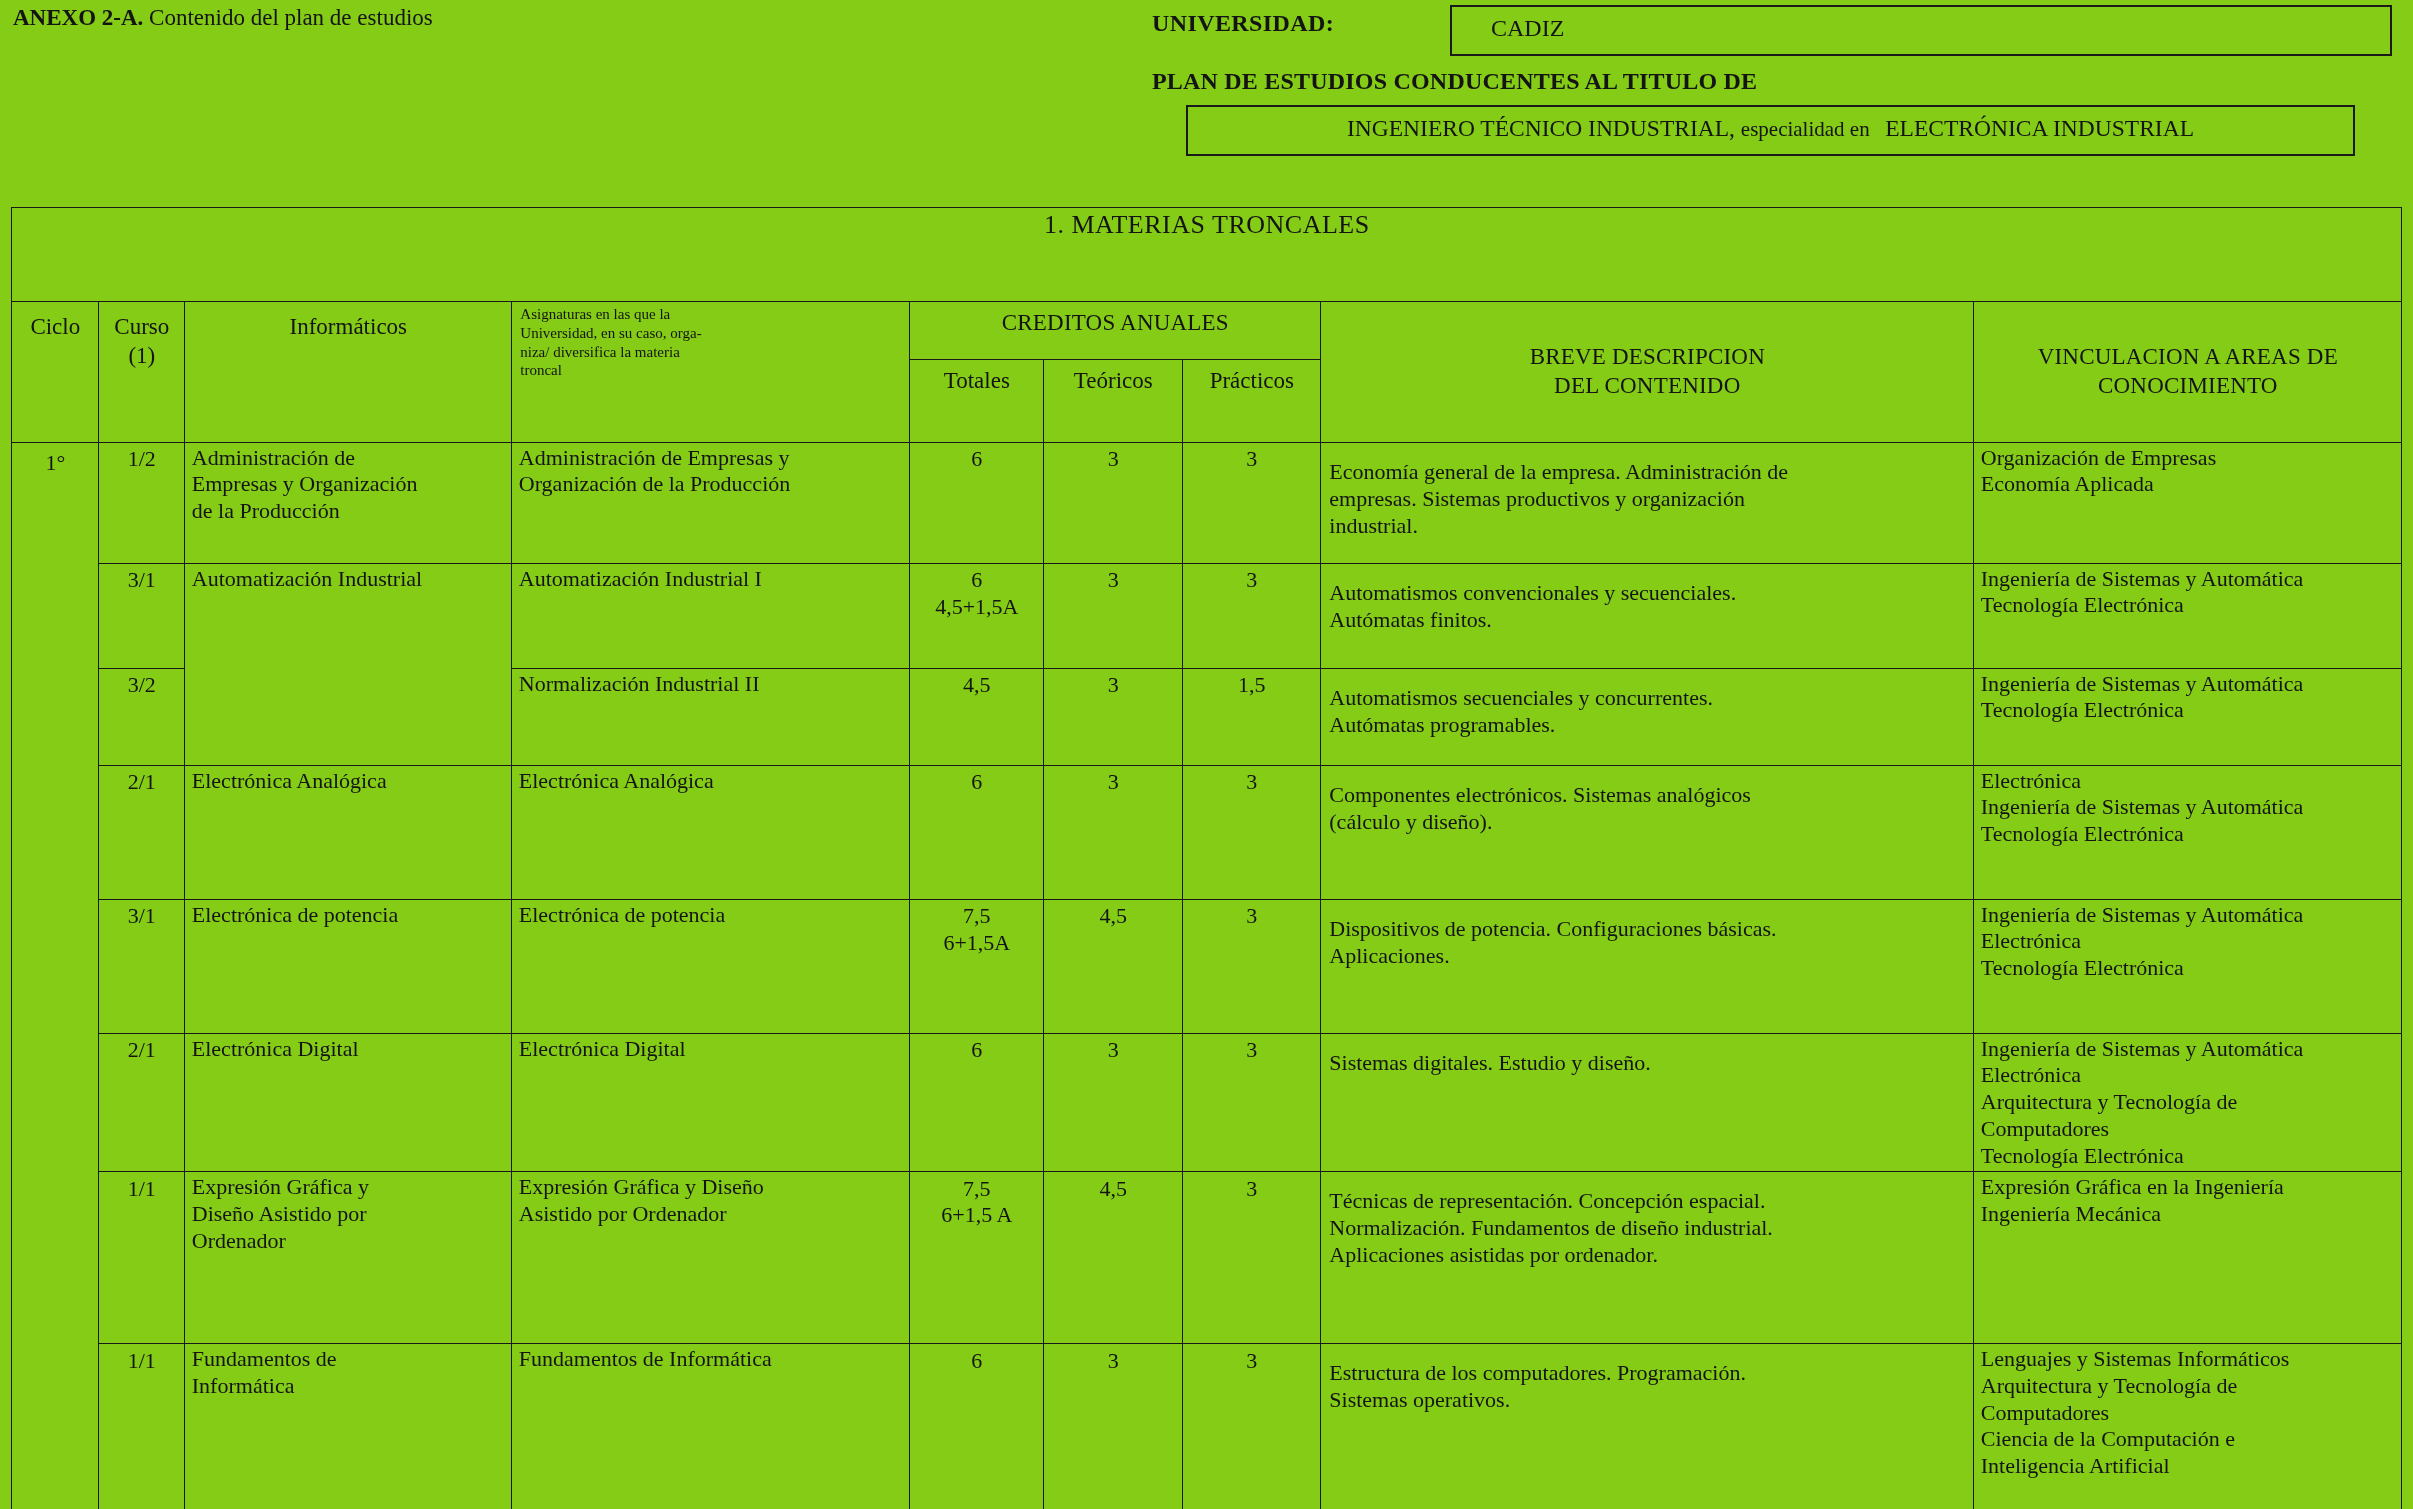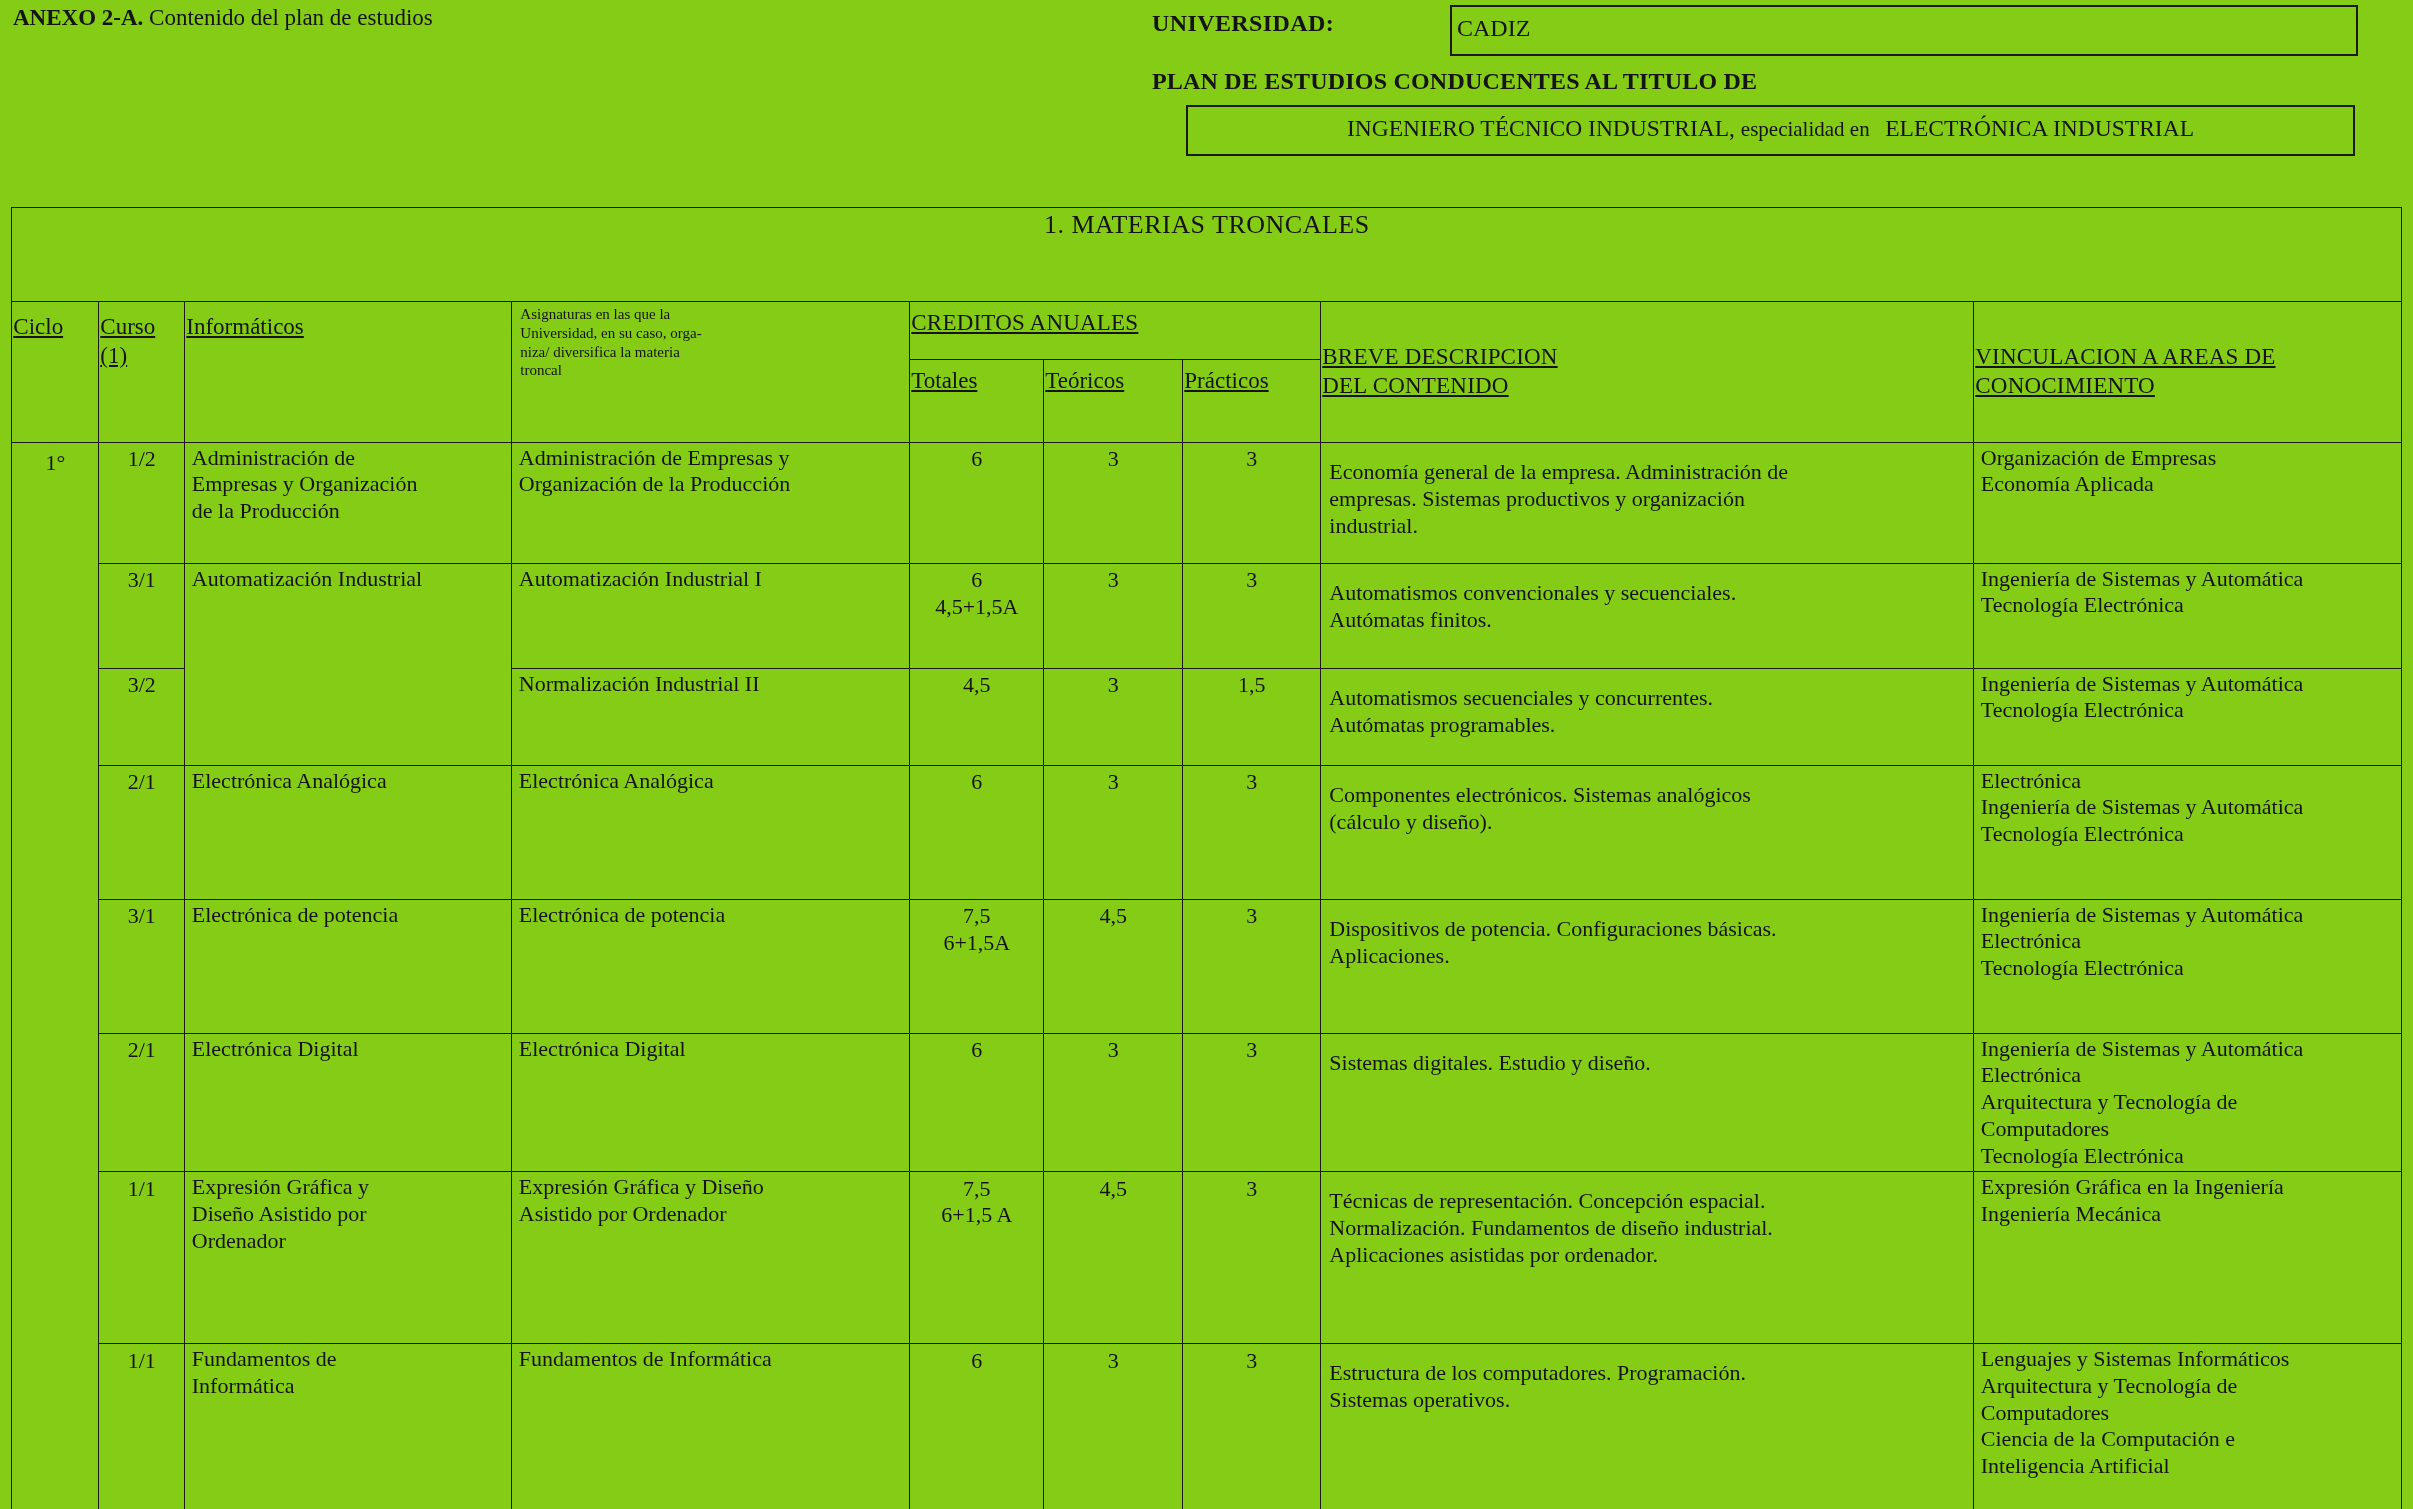--- a/index.html
+++ b/index.html
@@ -5,21 +5,21 @@
   html,body{margin:0;padding:0;background:#d8d8d8;}
   .page{
     position:relative;width:2413px;height:1510px;background:#84cc16;
     font-family:"Liberation Serif", serif;color:#141414;overflow:hidden;
   }
   .b{font-weight:bold;}
   .annex{position:absolute;left:13px;top:4.9px;font-size:23px;}
   .univ-label{position:absolute;left:1152px;top:9.7px;font-size:24px;font-weight:bold;letter-spacing:0.4px;}
   .univ-box{
     position:absolute;left:1450px;top:4.9px;width:899px;height:47px;
-    border:2.4px solid #1a1a1a;font-size:24px;line-height:42px;padding-left:5px;
+    border:2.4px solid #1a1a1a;font-size:24px;line-height:42px;padding-left:39px;
   }
   .plan-label{position:absolute;left:1152px;top:68px;font-size:24px;font-weight:bold;letter-spacing:0.2px;}
   .degree-box{
     position:absolute;left:1186px;top:105px;width:1165px;height:47px;
     border:2.4px solid #1a1a1a;font-size:23.5px;line-height:42px;text-align:center;white-space:nowrap;
   }
   .degree-box .sm{font-size:21px;text-align:right;}
   .degree-box .gap{margin-left:9.7px;}
 
   table.main{
@@ -28,21 +28,21 @@
   }
   table.main th, table.main td{
     border:1.6px solid #1a1a1a;font-weight:normal;vertical-align:top;
     color:#141414;overflow:hidden;
   }
   .pre{white-space:pre-line;}
   .title-cell{height:91px;text-align:center;vertical-align:middle;font-weight:bold;font-size:26px;letter-spacing:0.5px;}
   tr.h1{height:58px;}
   tr.h2{height:83px;}
   th{font-size:23px;line-height:1.25;}
-  .hc{text-align:left;text-decoration:underline;}
+  .hc{text-align:center;}
   .hl{text-align:left;padding:3.2px 8px;font-size:15px;}
   .hb{font-weight:bold;letter-spacing:0.2px;}
   .vmid{vertical-align:middle !important;}
   .pt{padding-top:11.3px;}
   .pt2{padding-top:6.5px;}
   td{font-size:22px;line-height:1.22;}
   .c-ciclo{text-align:center;padding-top:6.5px;}
   .c-curso{text-align:center;padding-top:3.2px;}
   .c-denom{padding:1.6px 6.5px;}
   .c-asig{padding:1.6px 6.5px;}

